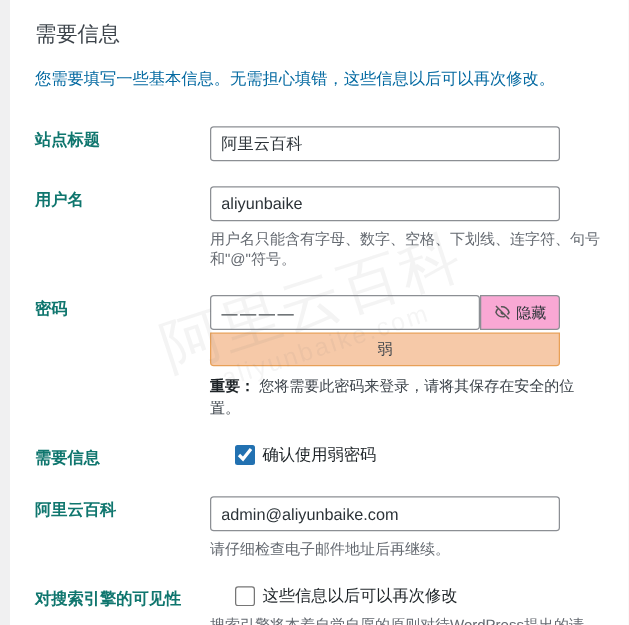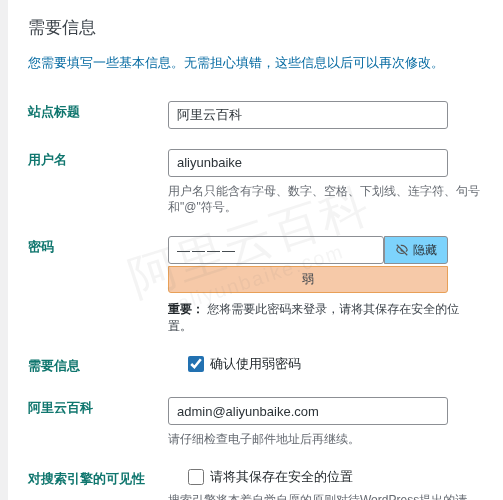--- a/index.html
+++ b/index.html
@@ -74,21 +74,21 @@
       color: #888;
       letter-spacing: 2px;
     }
     .pw-hide-btn {
       display: flex;
       align-items: center;
       gap: 4px;
       padding: 0 10px;
       border: 1px solid #8c8f94;
       border-radius: 0 3px 3px 0;
-      background: #7dd3fc;
+      background: #f9a8d4;
       font-size: 12px;
       cursor: pointer;
       color: #2c3338;
       justify-content: center;
     }
     .strength-bar {
       width: 280px;
       margin-top: 2px;
       background: #f6c9a8;
       border: 1px solid #e8a057;
@@ -179,21 +179,21 @@
       <td>
         <input type="email" value="admin@aliyunbaike.com" style="">
         <div class="desc">请仔细检查电子邮件地址后再继续。</div>
       </td>
     </tr>
     <tr>
       <th>对搜索引擎的可见性</th>
       <td>
         <div class="cb-row">
           <input type="checkbox" style="">
-          <span class="cb-label">请将其保存在安全的位置</span>
+          <span class="cb-label">这些信息以后可以再次修改</span>
         </div>
         <div class="desc">搜索引擎将本着自觉自愿的原则对待WordPress提出的请求。并不是所有搜索引擎都会遵守这类请求。</div>
       </td>
     </tr>
   </tbody>
     </table>
 
 </div>
 
 <div class="watermark">

